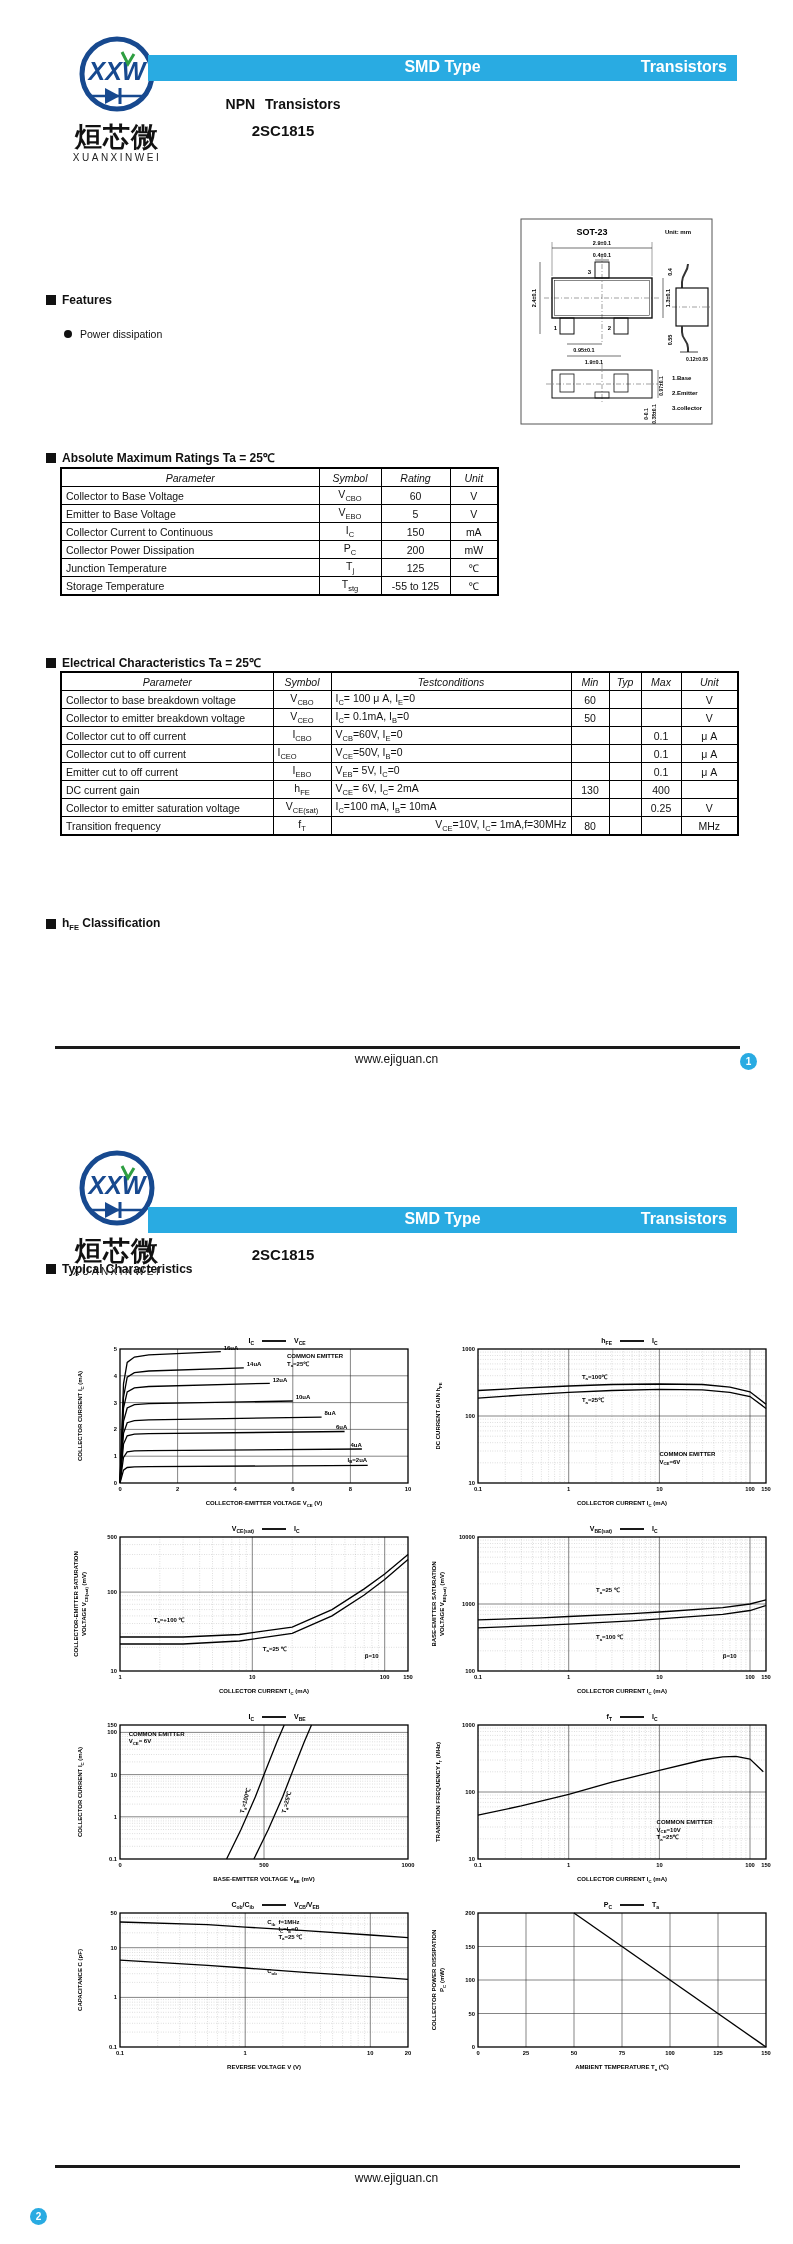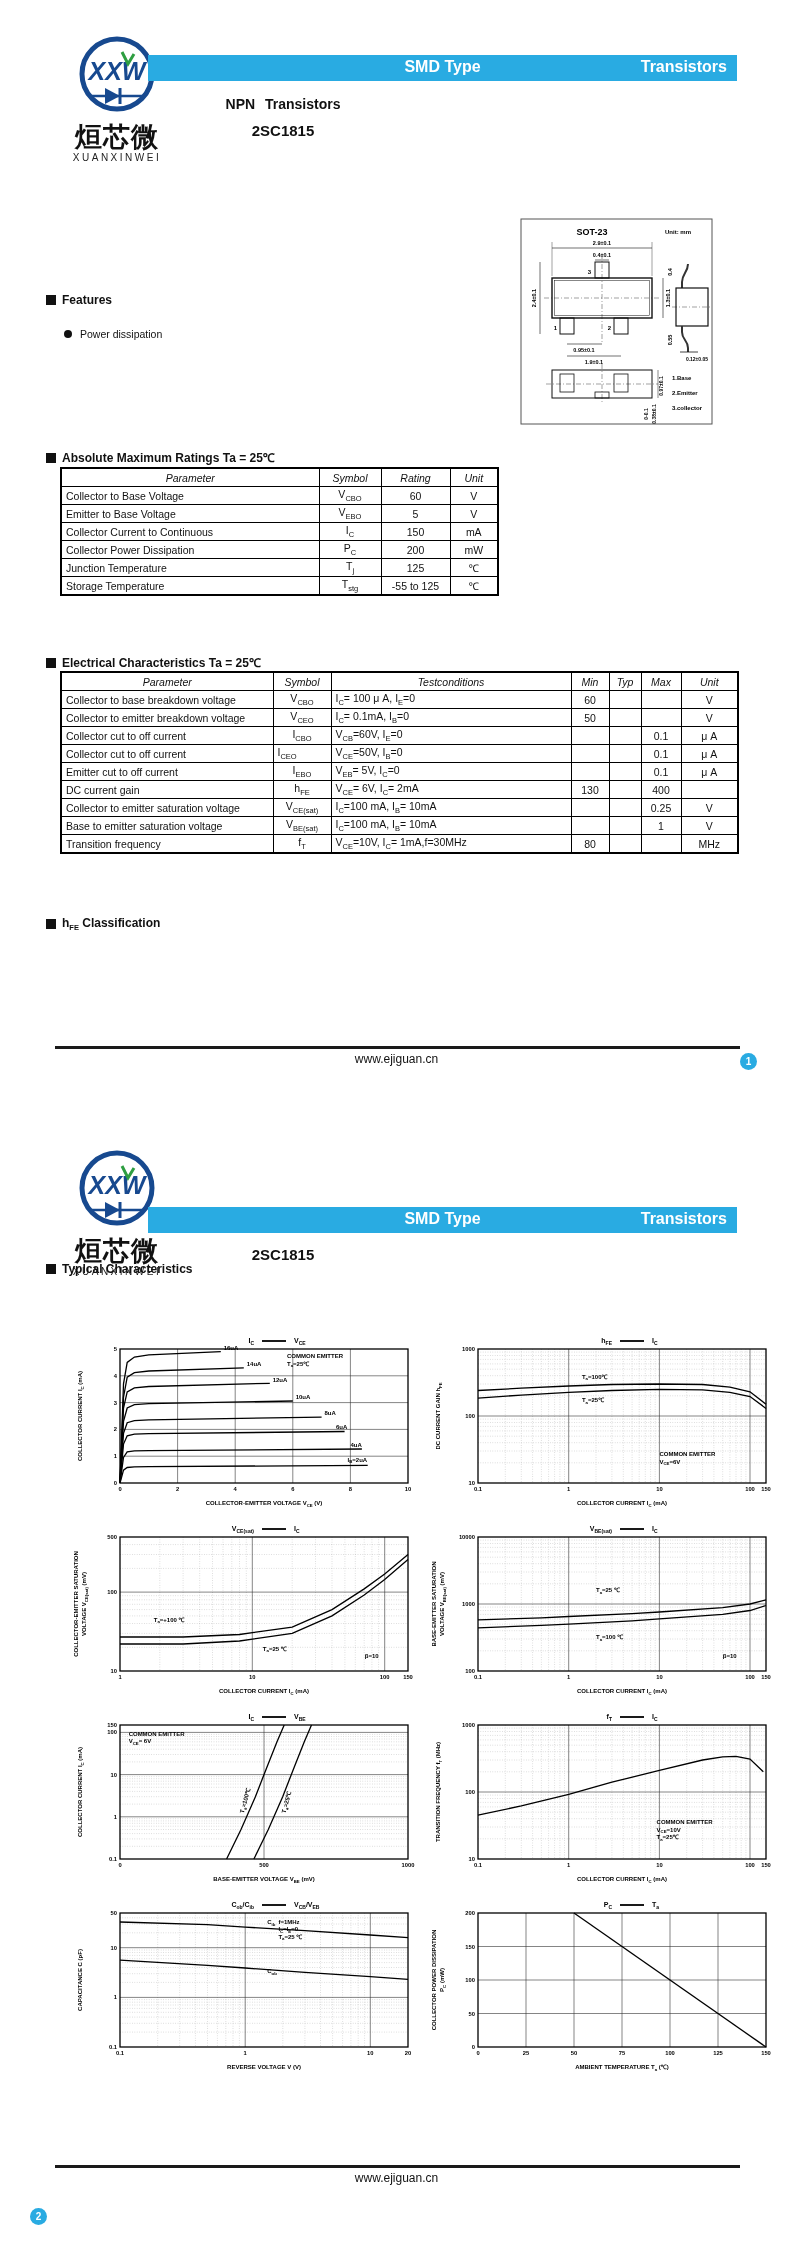--- a/index.html
+++ b/index.html
@@ -276,32 +276,23 @@
           <tr>
             <td style="text-align:left">Collector to emitter saturation voltage</td>
             <td style="text-align:center">V<sub>CE(sat)</sub></td>
             <td style="text-align:left">I<sub>C</sub>=100 mA, I<sub>B</sub>= 10mA</td>
             <td style="text-align:center"></td>
             <td style="text-align:center"></td>
             <td style="text-align:center">0.25</td>
             <td style="text-align:center">V</td>
           </tr>
           <tr>
-            <td style="text-align:left">Base to emitter saturation voltage</td>
-            <td style="text-align:center">V<sub>BE(sat)</sub></td>
-            <td style="text-align:left">I<sub>C</sub>=100 mA, I<sub>B</sub>= 10mA</td>
-            <td style="text-align:center"></td>
-            <td style="text-align:center"></td>
-            <td style="text-align:center">1</td>
-            <td style="text-align:center">V</td>
-          </tr>
-          <tr>
             <td style="text-align:left">Transition frequency</td>
             <td style="text-align:center">f<sub>T</sub></td>
-            <td style="text-align:left">V<sub>CE</sub>=10V, I<sub>C</sub>= 1mA,f=30MHz</td>
+            <td style="text-align:right">V<sub>CE</sub>=10V, I<sub>C</sub>= 1mA,f=30MHz</td>
             <td style="text-align:center">80</td>
             <td style="text-align:center"></td>
             <td style="text-align:center"></td>
             <td style="text-align:center">MHz</td>
           </tr>
         </tbody>
       </table>
     </div>
 
   <div class="abs sect" style="left:46px;top:916px;">

